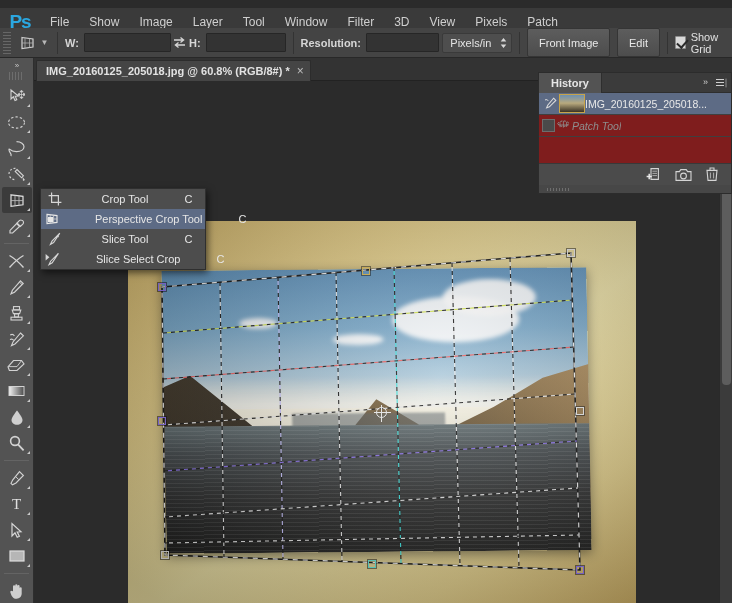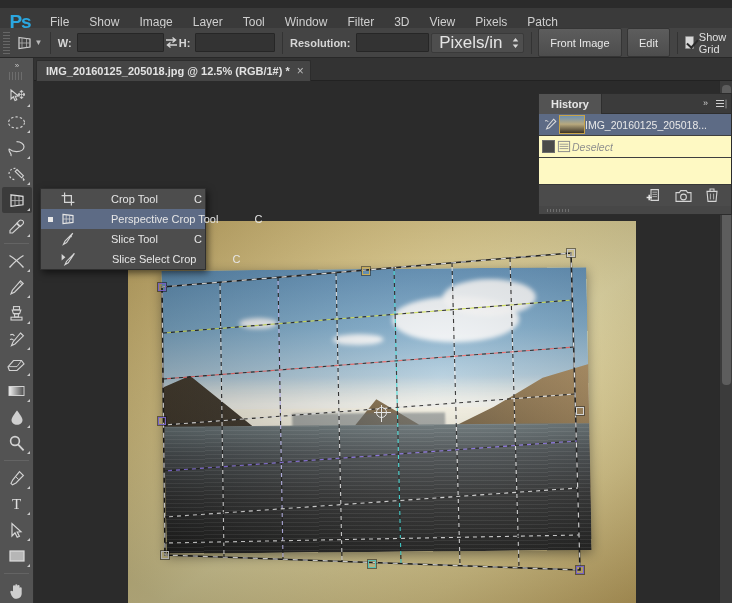--- a/index.html
+++ b/index.html
@@ -55,21 +55,21 @@
     background: #333333; border: 1px solid #262626; border-radius: 1px;
     height: 19px; color: #e0e0e0; font-size: 11px; padding: 0 4px;
     font-family: "Liberation Sans", sans-serif;
   }
   #w-input { width: 87px; }
   #h-input { width: 80px; }
   #res-input { width: 73px; }
   .swap-icon { width: 22px; display:flex; align-items:center; justify-content:center; color:#cfcfcf; }
   .ob-select {
     position: relative; background: #4e4e4e; border: 1px solid #3a3a3a;
-    height: 20px; border-radius: 2px; color: #e4e4e4; font-size: 17px;
+    height: 20px; border-radius: 2px; color: #e4e4e4; font-size: 11px;
     padding: 0 20px 0 7px; display: flex; align-items: center; white-space: nowrap;
   }
   .ob-select .spin {
     position: absolute; right: 4px; top: 50%; transform: translateY(-50%);
     display: flex; flex-direction: column; line-height: 5px; font-size: 7px; color: #d8d8d8;
   }
   .ob-btn {
     background: linear-gradient(to bottom, #5d5d5d, #4d4d4d);
     border: 1px solid #353535; border-radius: 2px;
     color: #e8e8e8; font-size: 11px; height: 29px;
@@ -210,34 +210,34 @@
   .center-mark::after { top:4px; left:-3px; height:1px; width:17px; }
 
   
   #flyout {
     position: absolute; left: 40px; top: 188px; width: 166px;
     background: #4d4d4d; border: 1px solid #2f2f2f;
     box-shadow: 2px 3px 7px rgba(0,0,0,.55); z-index: 40;
   }
   .fly-item {
     height: 20px; display: flex; align-items: center; position: relative;
-    padding-left: 20px; color: #e6e6e6; font-size: 11px; gap: 36px;
+    padding-left: 4px; color: #e6e6e6; font-size: 11px; gap: 36px;
   }
   .fly-item.sel { background: #5d6b85; }
   .fly-item .bullet {
     position: absolute; left: 7px; top: 8px; width: 5px; height: 5px; background: #e8e8e8;
   }
   .fly-ico { width: 22px; display: flex; align-items: center; justify-content: center; }
   .fly-name { flex: 1; white-space: nowrap; }
   .fly-key { width: 22px; text-align: left; color: #e6e6e6; font-size: 11px; }
 
   
   #history {
     position: absolute; left: 538px; top: 72px; width: 194px; height: 122px;
-    background: #fef9c3; border: 1px solid #2c2c2c; z-index: 30; margin-top: 21px;
+    background: #7f1d1d; border: 1px solid #2c2c2c; z-index: 30;
   }
   #hist-tabrow {
     height: 20px; background: #3b3b3b; display: flex; align-items: center;
     border-bottom: 1px solid #2e2e2e; position: relative;
   }
   #hist-tab {
     height: 20px; background: #535353; padding: 0 12px;
     display: flex; align-items: center; color: #e6e6e6; font-size: 11px;
     font-weight: bold; border-right: 1px solid #2e2e2e;
   }
@@ -522,21 +522,21 @@
     <div class="tool">
       <svg width="17" height="17" viewBox="0 0 17 17">
         <path d="M5 8 V3.4 a1.1 1.1 0 0 1 2.2 0 V7.4 V2.4 a1.1 1.1 0 0 1 2.2 0 V7.4 V3.2 a1.1 1.1 0 0 1 2.2 0 V8 V5.2 a1.05 1.05 0 0 1 2.1 0 V10.6 c0 3-2.2 5.2-5 5.2 c-2.6 0-4.2-1.4-5.2-3.4 L2.4 9.4 a1.1 1.1 0 0 1 1.8-1.2 Z" fill="#cfcfcf"></path>
       </svg>
     </div>
 
   </div>
 
   <div id="tabstrip">
     <div id="doctab">
-      <span id="doctab-label">IMG_20160125_205018.jpg @ 12.5% (RGB/1#) *</span>
+      <span id="doctab-label">IMG_20160125_205018.jpg @ 60.8% (RGB/8#) *</span>
       <span id="doctab-close">×</span>
     </div>
   </div>
 
   <div id="canvas">
     <div id="photo">
 
       <div id="print">
         <div class="sky"></div>
         <div class="cloud" style="left:54%;top:10%;width:30%;height:16%;"></div>
@@ -672,31 +672,31 @@
       <span class="hist-icon">
         <svg width="13" height="13" viewBox="0 0 13 13">
           <path d="M9.6 1.2 L11.8 3.4 L5.4 9.8 L2.6 10.9 L3.7 8.2 Z" fill="none" stroke="#dcdcdc" stroke-width="1.05"></path>
           <path d="M1 3 C2.4 2.2 3.6 2.7 4.2 3.8" fill="none" stroke="#dcdcdc" stroke-width="1"></path>
         </svg>
       </span>
       <span class="hist-thumb"></span>
       <span class="hist-label">IMG_20160125_205018...</span>
     </div>
 
-
     <div class="hist-row dim">
       <span class="snapbox"></span>
       <span class="hist-icon">
-        <svg width="14" height="13" viewBox="0 0 14 13">
-          <rect x="1.4" y="1.4" width="11.2" height="10.2" fill="none" stroke="#8e8e8e" stroke-width="1"></rect>
-          <path d="M2.6 4.2 H11.4 M2.6 6.4 H11.4 M2.6 8.6 H11.4" stroke="#8e8e8e" stroke-width=".85"></path>
-        </svg>
-      </span>
-      <span class="hist-label">Deselect</span>
-    </div>
+        <svg width="15" height="14" viewBox="0 0 15 14">
+          <path d="M1.6 4.6 C4.4 1 10 1 13.2 4.4 C10.6 7.8 4.6 9 1.6 4.6Z" fill="none" stroke="#8e8e8e" stroke-width="1" stroke-dasharray="2 1.5"></path>
+          <path d="M2.6 6 L12.6 6 M4 3 L4 8.2 M7.4 2 L7.4 8.6 M10.6 2.8 L10.6 8" stroke="#8e8e8e" stroke-width=".8"></path>
+        </svg>
+      </span>
+      <span class="hist-label">Patch Tool</span>
+    </div>
+
 
     <div id="hist-footer">
       <span>
         <svg width="16" height="15" viewBox="0 0 16 15">
           <path d="M5 1.6 H12.4 V12.4 H5 Z" fill="none" stroke="#d4d4d4" stroke-width="1.1"></path>
           <path d="M6.4 4.2 H11 M6.4 6.4 H11 M6.4 8.6 H11" stroke="#bcbcbc" stroke-width=".85"></path>
           <path d="M3.2 6.8 V12.2 M0.6 9.5 H5.8" stroke="#e8e8e8" stroke-width="1.5"></path>
         </svg>
       </span>
       <span>

